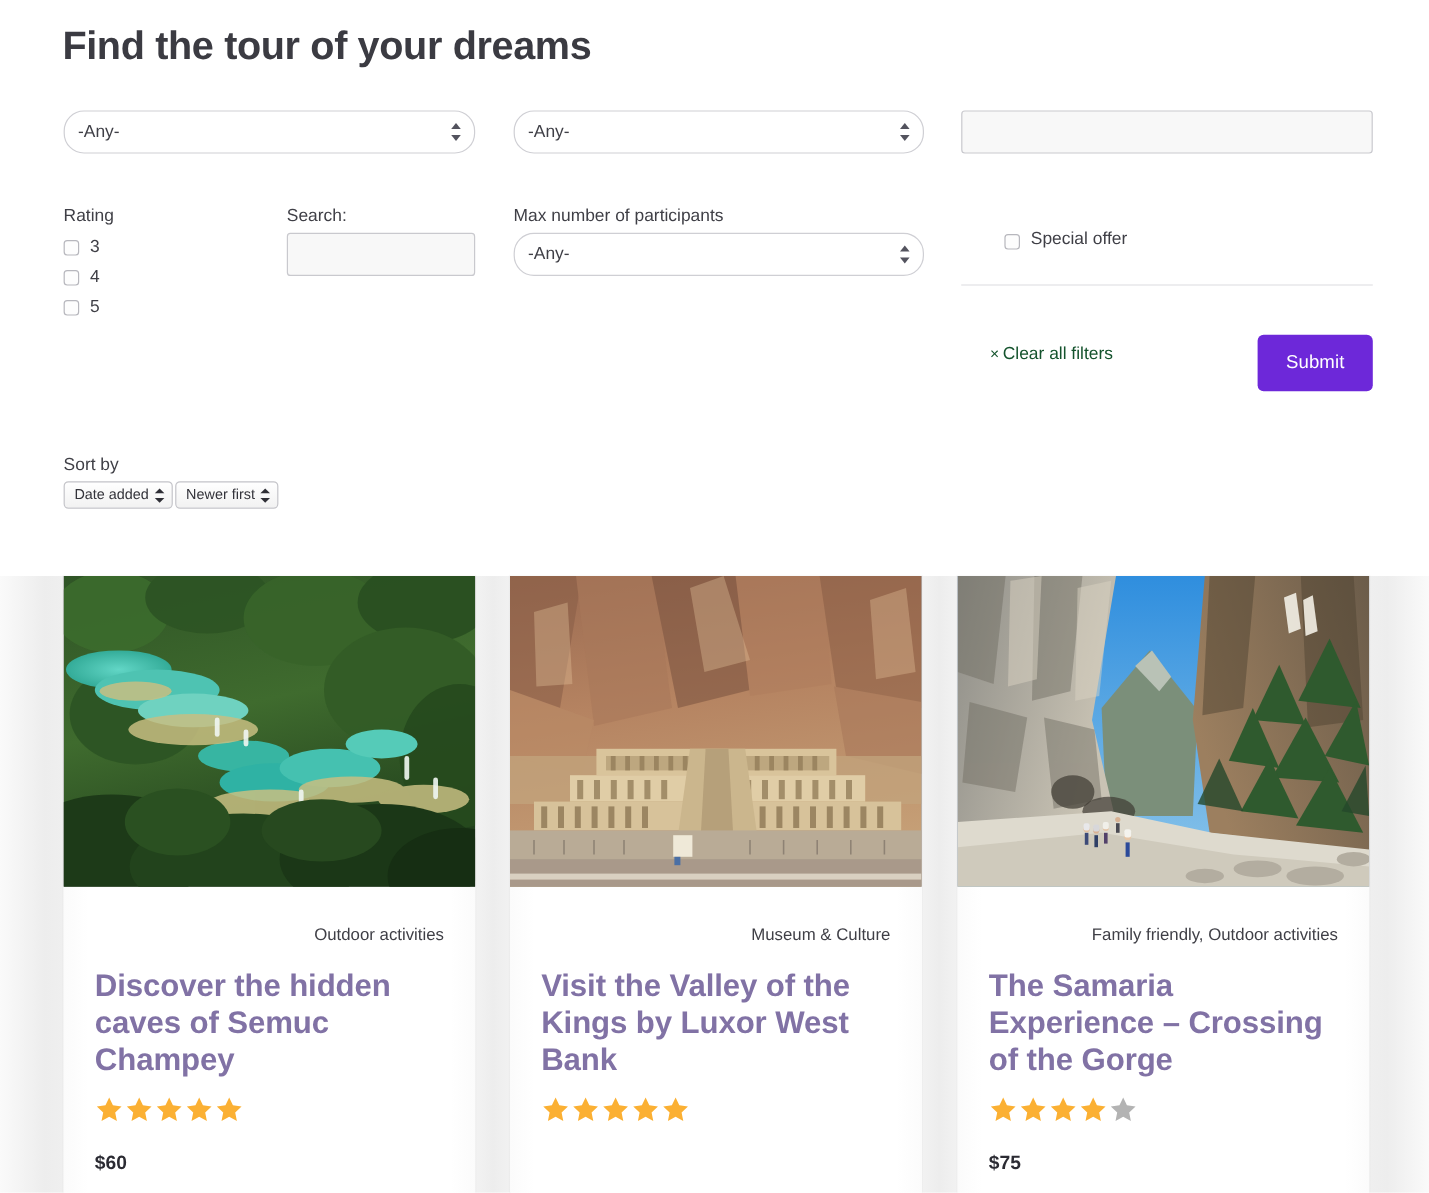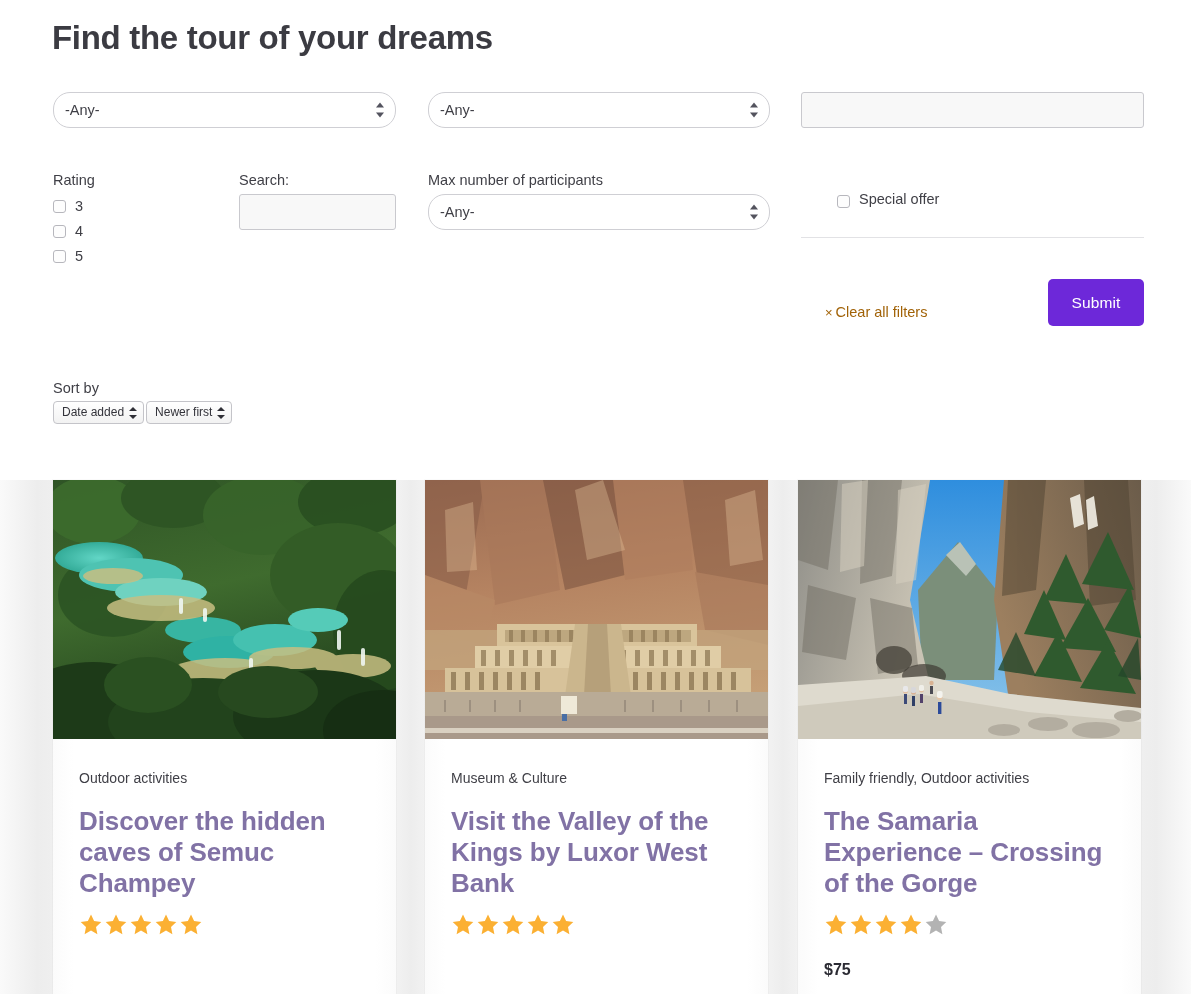--- a/index.html
+++ b/index.html
@@ -146,24 +146,23 @@
     width: 343px;
     height: 1px;
     background: #e2e2e5;
   }
 
   .clear-filters {
     position: absolute;
     left: 825px;
     top: 193px;
     font-size: 14.5px;
-    color: #a16207;
+    color: #14532d;
     text-decoration: none;
     line-height: 20px;
-    margin-top: 17px;
   }
   .clear-filters .x { font-size: 13px; margin-right: 3px; }
 
   .submit-btn {
     position: absolute;
     left: 1048px;
     top: 187px;
     width: 96px;
     height: 47px;
     background: #6d28d9;
@@ -260,21 +259,22 @@
     background: #888;
   }
   .card-img svg { display: block; width: 343px; height: 259px; }
 
   .card-body { padding: 30px 26px 0 26px; }
 
   .card-cat {
     font-size: 14px;
     color: #3f3f46;
     line-height: 19px;
-    margin: 0 0 18px 0;
+    margin: 0 0 18px 16px;
+    text-align: right;
   }
 
   .card-title {
     font-size: 26px;
     font-weight: bold;
     color: #8172a5;
     line-height: 31px;
     margin: 0 0 14px 0;
     text-decoration: none;
     display: block;
@@ -469,20 +469,21 @@
             </svg><svg width="24" height="23" viewBox="0 0 24 23">
               <path d="M12 1.5l3.1 6.6 7.2.9-5.3 5 1.4 7.2L12 17.6 5.6 21.2 7 14 1.7 9l7.2-.9z" fill="#fbb033"></path>
             </svg><svg width="24" height="23" viewBox="0 0 24 23">
               <path d="M12 1.5l3.1 6.6 7.2.9-5.3 5 1.4 7.2L12 17.6 5.6 21.2 7 14 1.7 9l7.2-.9z" fill="#fbb033"></path>
             </svg><svg width="24" height="23" viewBox="0 0 24 23">
               <path d="M12 1.5l3.1 6.6 7.2.9-5.3 5 1.4 7.2L12 17.6 5.6 21.2 7 14 1.7 9l7.2-.9z" fill="#fbb033"></path>
             </svg><svg width="24" height="23" viewBox="0 0 24 23">
               <path d="M12 1.5l3.1 6.6 7.2.9-5.3 5 1.4 7.2L12 17.6 5.6 21.2 7 14 1.7 9l7.2-.9z" fill="#fbb033"></path>
             </svg>
         </div>
+        <p class="card-price">$60</p>
       </div>
     </div>
 
     <div class="card card-2">
       <a class="card-img" href="#">
         <svg viewBox="0 0 343 259" preserveAspectRatio="none" aria-hidden="true">
           <defs>
             <linearGradient id="cliff" x1="0" y1="0" x2="0.2" y2="1">
               <stop offset="0" stop-color="#9a6a51"></stop>
                 <stop offset="0.45" stop-color="#b58361"></stop>

